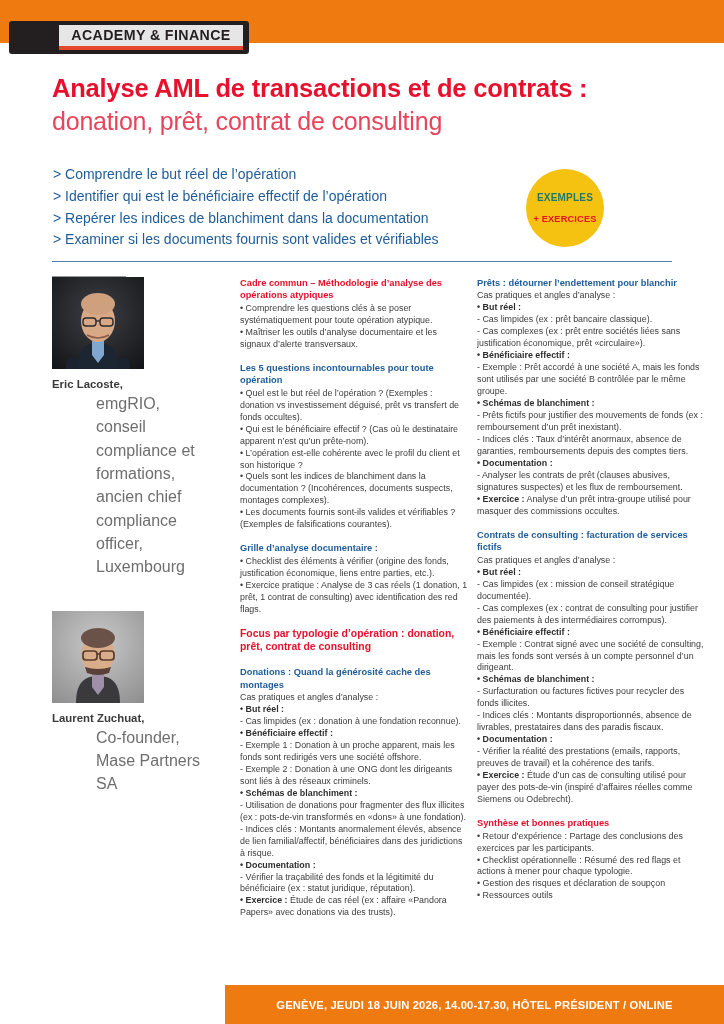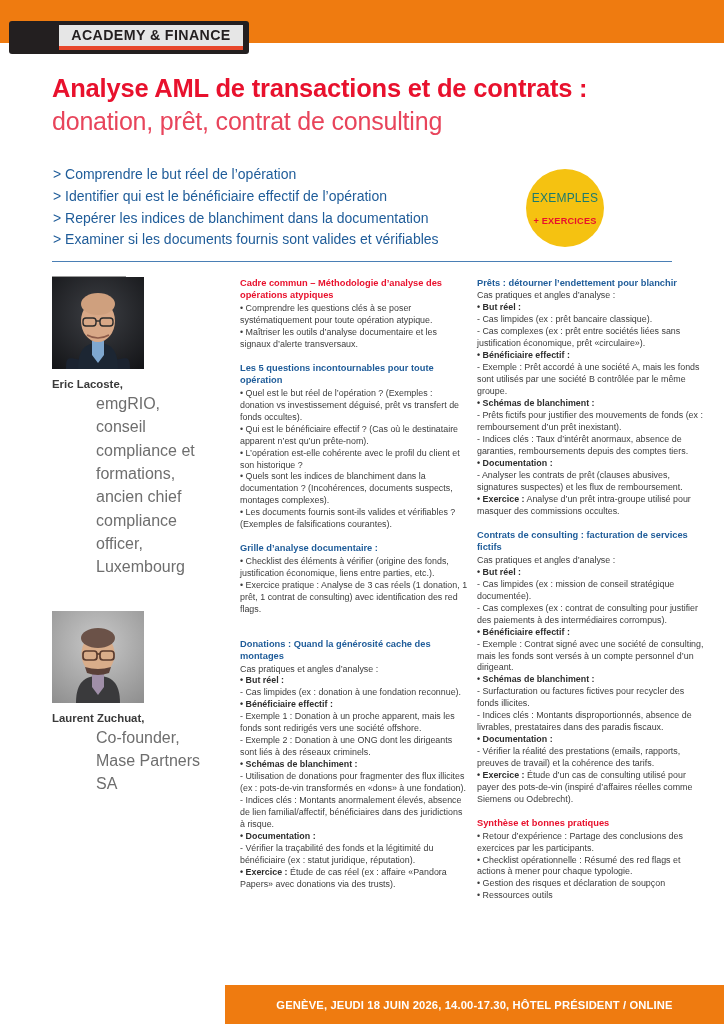--- a/index.html
+++ b/index.html
@@ -54,21 +54,21 @@
   .objectives div { white-space: nowrap; }
 
   
   .badge {
     position: absolute; left: 526px; top: 169px;
     width: 78px; height: 78px; border-radius: 50%;
     background: #F5C211;
     display: flex; flex-direction: column;
     align-items: center; justify-content: center;
   }
-  .badge .b1 { color: #1C7A6E; font-size: 12px; font-weight: normal; letter-spacing: .2px; }
+  .badge .b1 { color: #1C7A6E; font-size: 10px; font-weight: bold; letter-spacing: .2px; }
   .badge .b2 { color: #E8112D; font-size: 9.2px; font-weight: bold; letter-spacing: .2px; margin-top: 11px; }
 
   
   .rule-blue {
     position: absolute; left: 52px; top: 261px; width: 620px; height: 1px;
     background: #4A7FB5;
   }
   .rule-gray {
     position: absolute; left: 52px; top: 276px; width: 74px; height: 1px;
     background: #9A9A9A;
@@ -217,20 +217,23 @@
         <div class="body-p">• Quels sont les indices de blanchiment dans la documentation ? (Incohérences, documents suspects, montages complexes).</div>
         <div class="body-p">• Les documents fournis sont-ils valides et vérifiables ? (Exemples de falsifications courantes).</div>
       </div>
       <div class="gap"></div>
       <div>
         <div class="h-blue">Grille d’analyse documentaire :</div>
         <div class="body-p">• Checklist des éléments à vérifier (origine des fonds, justification économique, liens entre parties, etc.).</div>
         <div class="body-p">• Exercice pratique : Analyse de 3 cas réels (1 donation, 1 prêt, 1 contrat de consulting) avec identification des red flags.</div>
       </div>
       <div class="gap"></div>
+      <div>
+        <div class="h-red-big">Focus par typologie d’opération : donation, prêt, contrat de consulting</div>
+      </div>
       <div class="gap"></div>
       <div>
         <div class="h-blue">Donations : Quand la générosité cache des montages</div>
         <div class="body-p">Cas pratiques et angles d’analyse :</div>
         <div class="body-p"><b>• But réel :</b></div>
         <div class="body-p">- Cas limpides (ex : donation à une fondation reconnue).</div>
         <div class="body-p"><b>• Bénéficiaire effectif :</b></div>
         <div class="body-p">- Exemple 1 : Donation à un proche apparent, mais les fonds sont redirigés vers une société offshore.</div>
         <div class="body-p">- Exemple 2 : Donation à une ONG dont les dirigeants sont liés à des réseaux criminels.</div>
         <div class="body-p"><b>• Schémas de blanchiment :</b></div>

